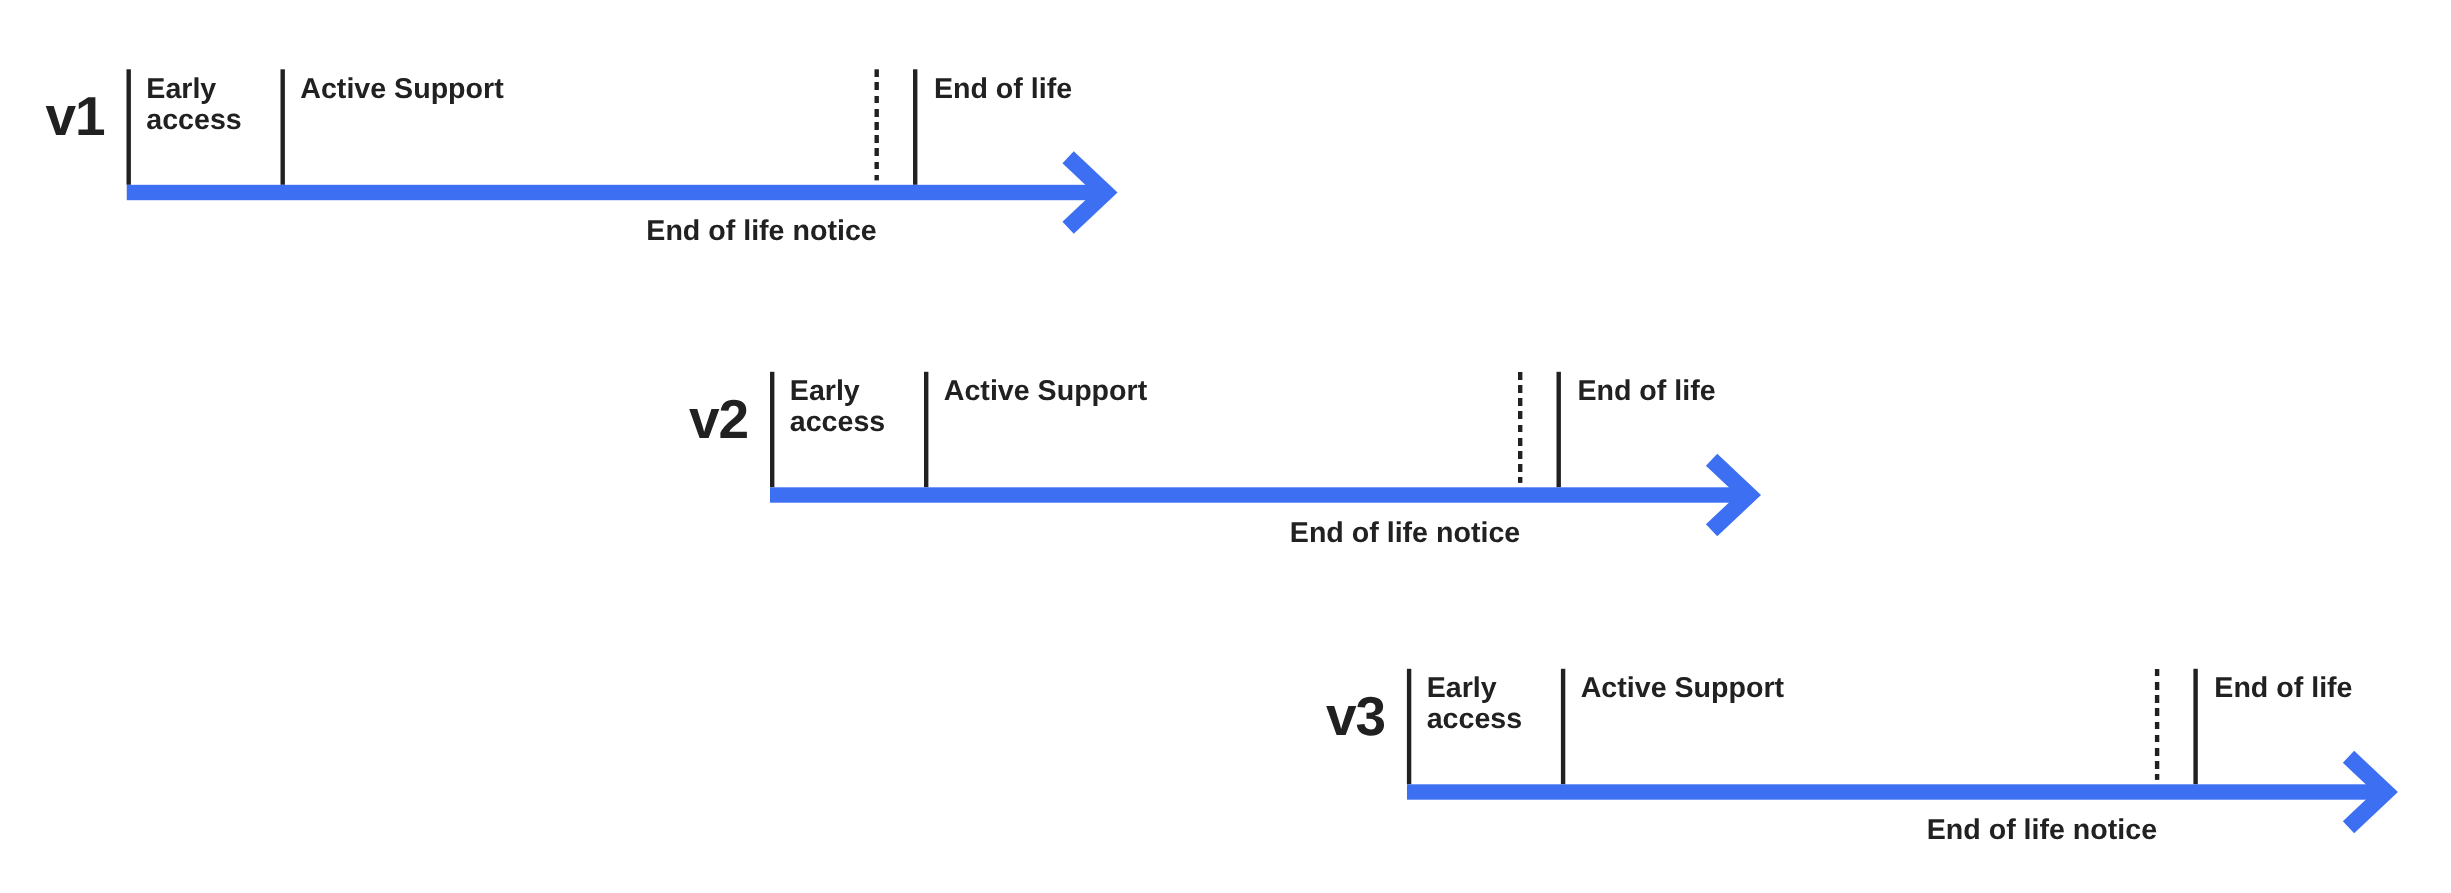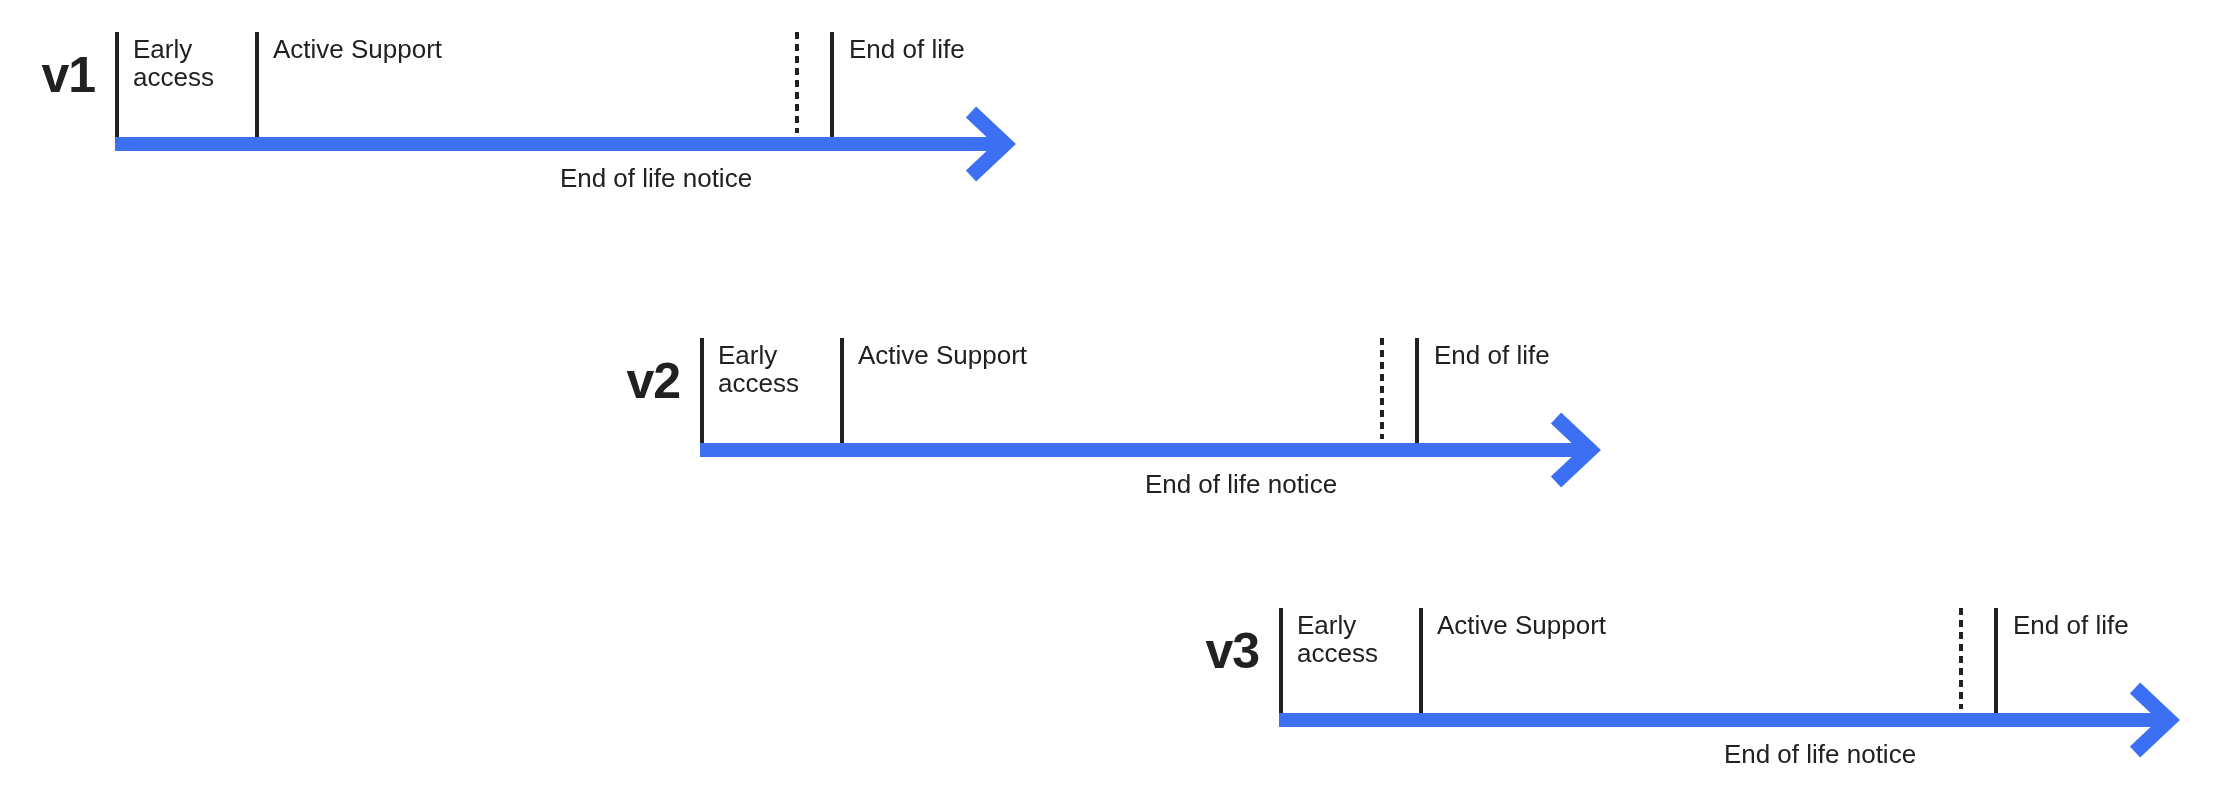--- a/index.html
+++ b/index.html
@@ -18,21 +18,21 @@
   .canvas {
     position: absolute;
     inset: 0;
     background: #ffffff;
   }
   .timeline {
     position: absolute;
     width: 1090px;
     height: 195px;
   }
-  .row-1 { left: 0px;    top: 14px; padding-left: 36px;  }
+  .row-1 { left: 0px;    top: 45px; padding-left: 36px;  }
   .row-2 { left: 585px;  top: 320px; }
   .row-3 { left: 1164px; top: 590px; }
 
   .version {
     position: absolute;
     left: 0;
     top: 36px;
     width: 95px;
     text-align: right;
     font-size: 50px;
@@ -55,38 +55,38 @@
     position: absolute;
     left: 795px;
     top: 18px;
     width: 4px;
     height: 101px;
     background: repeating-linear-gradient(to bottom, #212121 0 7px, transparent 7px 12px);
   }
   .label {
     position: absolute;
     font-size: 26px;
-    font-weight: 400;
+    font-weight: 700;
     line-height: 28px;
     white-space: nowrap;
     color: #212121;
   }
   .early {
     left: 133px;
     top: 21px;
     width: 115px;
     white-space: normal;
   }
   .active { left: 273px; top: 21px; }
   .eol    { left: 849px; top: 21px; }
   .notice {
     left: 515px;
     top: 150px;
     width: 282px;
-    text-align: center;
+    text-align: right;
   }
   .arrow {
     position: absolute;
     left: 115px;
     top: 90px;
     display: block;
   }
   .arrow .shaft   { fill: #3d6ff2; }
   .arrow .chevron { fill: none; stroke: #3d6ff2; stroke-width: 15; stroke-linecap: butt; stroke-linejoin: miter; }
 </style>

